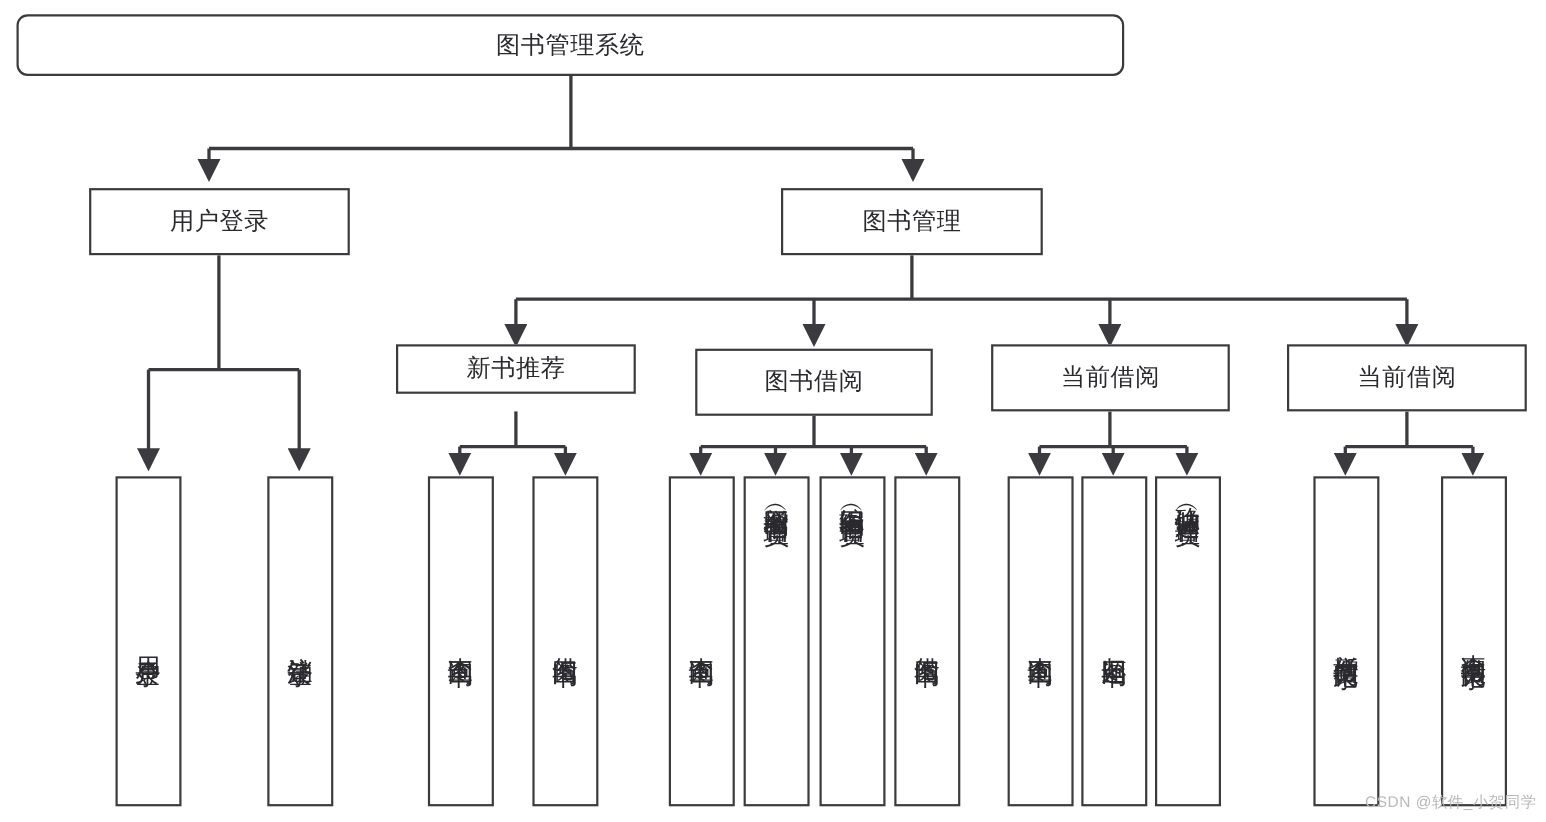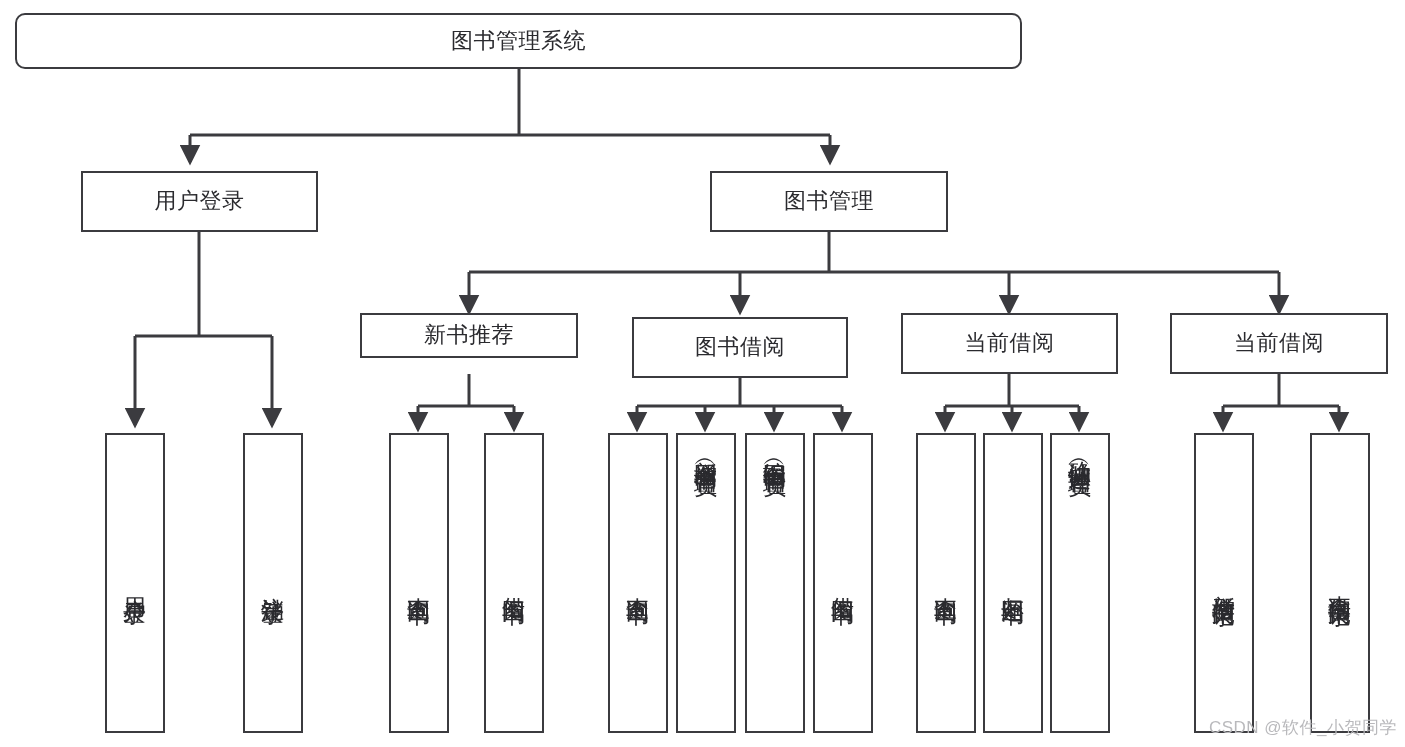--- a/index.html
+++ b/index.html
@@ -60,21 +60,21 @@
     letter-spacing: 2px;
   }
   .node.v.mid {
     align-items: center;
     padding-top: 0;
   }
   #watermark {
     position: absolute;
     right: 8px;
     bottom: 8px;
-    font-size: 17px;
+    font-size: 14px;
     color: #b9b9bc;
     letter-spacing: 0.5px;
     z-index: 5;
     white-space: nowrap;
   }
 </style>
 </head>
 <body>
 
 <div id="diagram-root">

